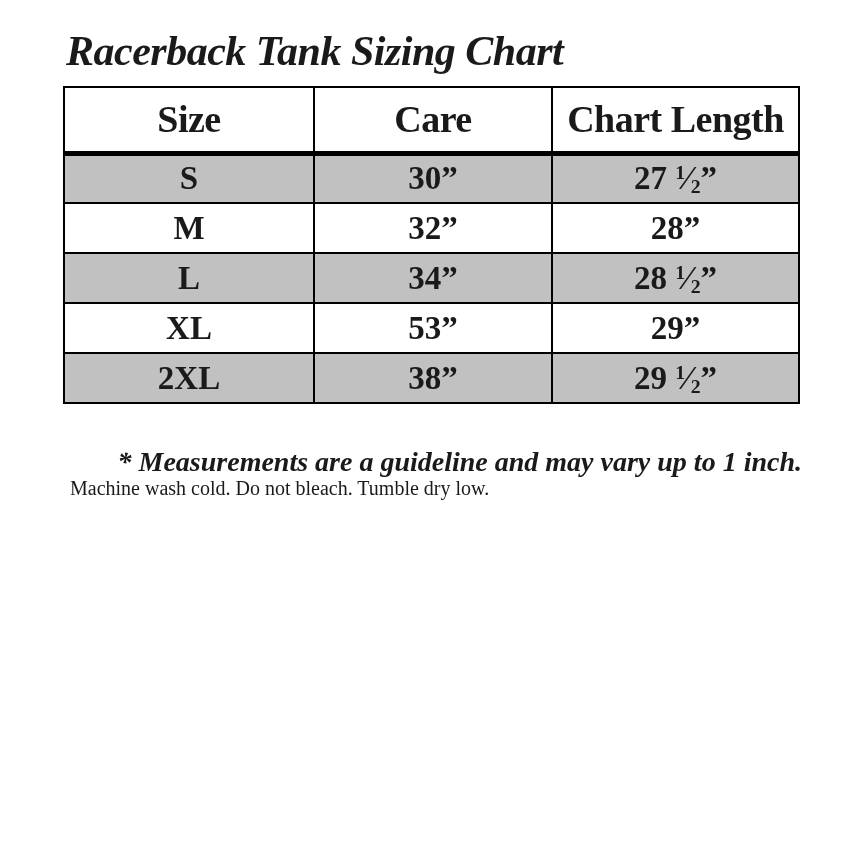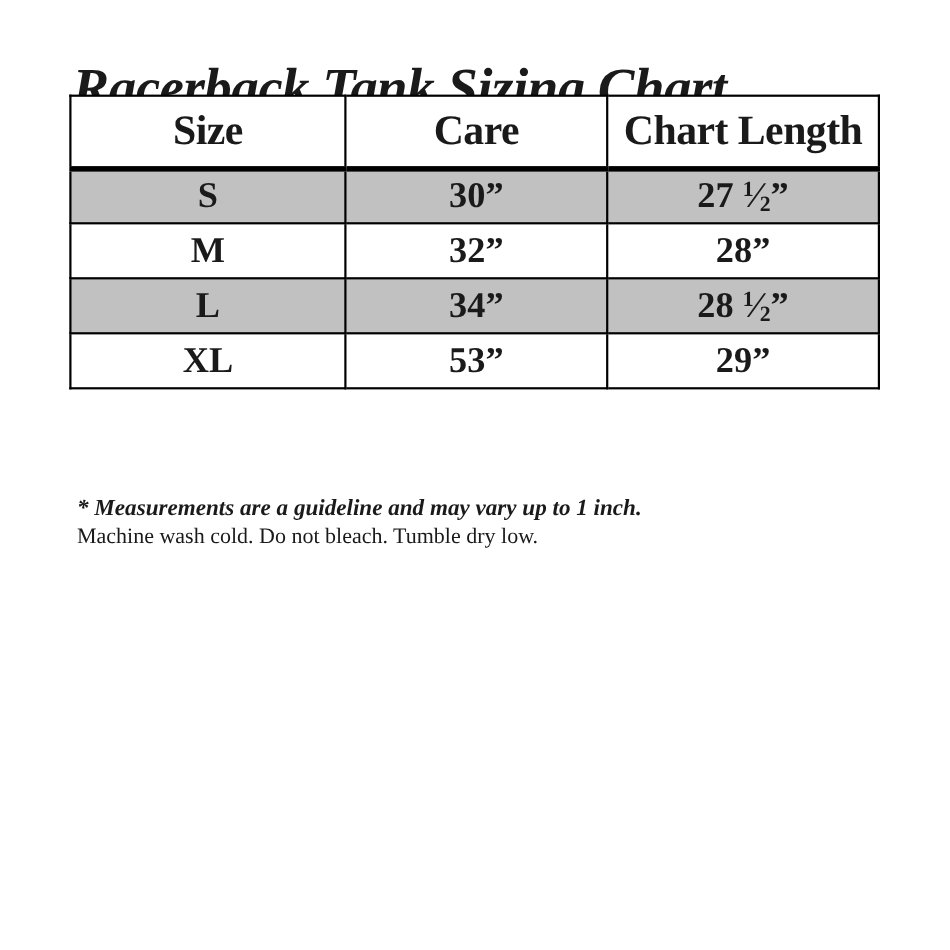--- a/index.html
+++ b/index.html
@@ -9,26 +9,25 @@
     font-family: "Liberation Serif", "DejaVu Serif", serif;
     color: #1a1a1a;
     position: relative;
     overflow: hidden;
   }
   .page { position: relative; width: 864px; height: 864px; }
 
   .title {
     position: absolute;
     left: 66px; top: 27px;
-    font-size: 50px;
+    font-size: 42px;
     font-weight: bold;
     font-style: italic;
     letter-spacing: -0.5px;
     white-space: nowrap;
-    margin-top: 23px;
   }
 
   table.size-chart {
     position: absolute;
     left: 63px; top: 86px;
     width: 735px;
     border-collapse: collapse;
     table-layout: fixed;
     border: 2px solid #000;
   }
@@ -65,21 +64,22 @@
   .notes {
     position: absolute;
     left: 70px; top: 448px;
     width: 732px;
     font-size: 20px;
     line-height: 27px;
   }
   .footnote {
     font-weight: bold;
     font-style: italic;
-    font-size: 21px;
+    font-size: 28px;
+    text-align: right;
   }
   .note-heading {
     font-weight: bold;
     font-size: 21px;
   }
   .mn-heading { margin-top: 24px; }
   .note-body { white-space: pre-line; }
   .ci-heading { margin-top: 17px; }
 </style>
 </head>
@@ -120,20 +120,25 @@
       <td>34”</td>
       <td>28 <sup>1</sup>⁄<sub>2</sub>”</td>
     </tr>
 
     <tr>
       <td>XL</td>
       <td>53”</td>
       <td>29”</td>
     </tr>
 
+    <tr class="striped">
+      <td>2XL</td>
+      <td>38”</td>
+      <td>29 <sup>1</sup>⁄<sub>2</sub>”</td>
+    </tr>
   </tbody>
   </table>
 
   <div class="notes">
     <p class="footnote">* Measurements are a guideline and may vary up to 1 inch.</p>
     <p class="note-body">Machine wash cold. Do not bleach. Tumble dry low.</p>
   </div>
 
 </div>
 

